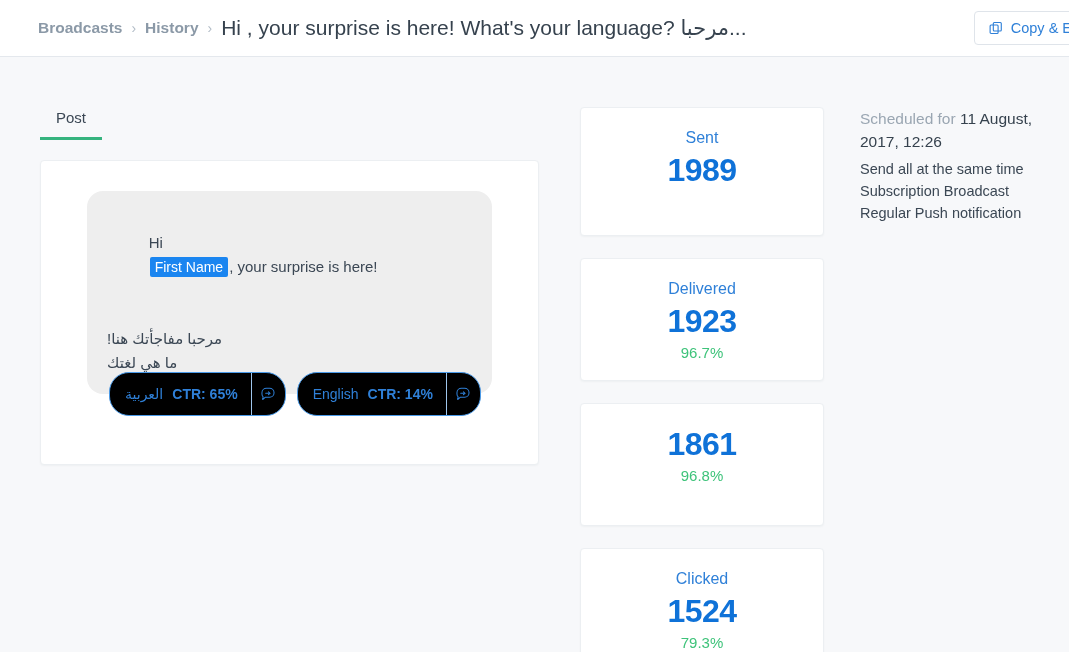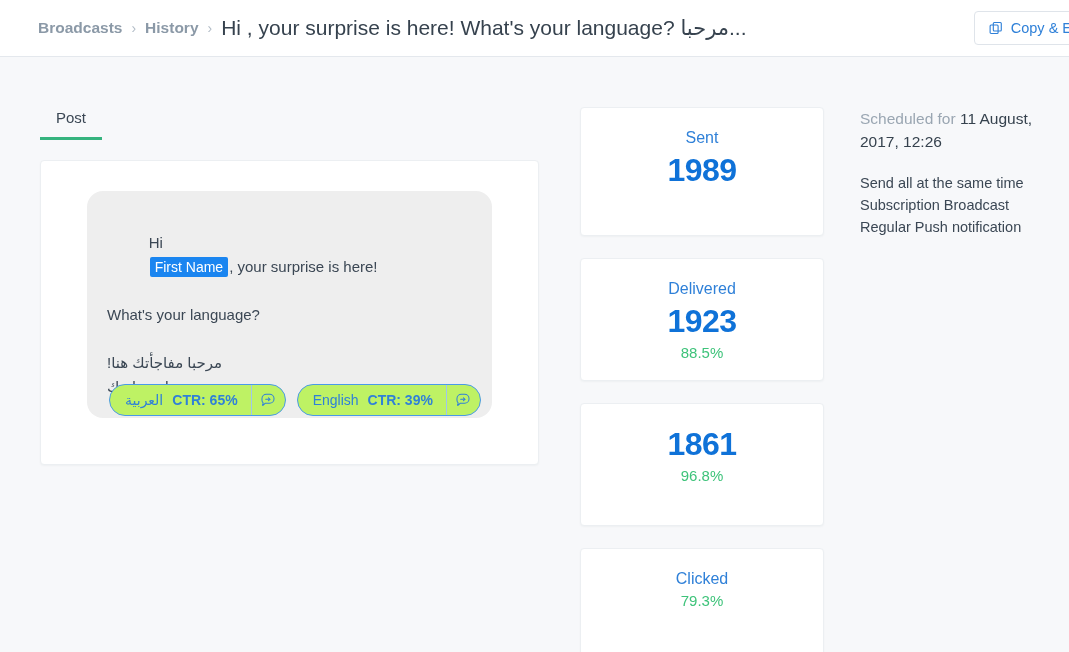--- a/index.html
+++ b/index.html
@@ -178,22 +178,22 @@
     bottom: 48px;
     display: flex;
     gap: 11px;
   }
 
   .pill {
     display: flex;
     align-items: stretch;
     border: 1px solid #4a9ae8;
     border-radius: 20px;
-    height: 32px;
-    background: #bef264;
+    height: 44px;
+    background: #000000;
     cursor: pointer;
     overflow: hidden;
   }
 
   .pill-label {
     display: flex;
     align-items: center;
     gap: 9px;
     padding: 0 13px 0 15px;
     color: #2f80d8;
@@ -268,21 +268,21 @@
 
   .meta-sched {
     font-size: 15.5px;
     line-height: 23px;
     color: #36424e;
   }
 
   .meta-sched .muted { color: #9aa6b2; }
 
   .meta-list {
-    margin-top: 19px;
+    margin-top: 5px;
   }
 
   .meta-item {
     font-size: 14.5px;
     line-height: 22px;
     color: #3b4754;
     white-space: nowrap;
   }
 
   
@@ -331,21 +331,20 @@
       </button>
     </div>
 
     <div class="post-card">
 
       <div class="bubble">
         <div class="bubble-line">
           <span>Hi</span>
           <span class="chip">First Name</span><span>, your surprise is here!</span>
         </div>
-        <div class="bubble-line">What's your language?</div>
         <div class="bubble-gap"></div>
         <div class="bubble-line rtl">مرحبا مفاجأتك هنا!</div>
         <div class="bubble-line rtl">ما هي لغتك</div>
       </div>
 
       <div class="pill-row">
 
         <div class="pill">
           <div class="pill-label">
             <span class="pill-lang">العربية</span>
@@ -356,21 +355,21 @@
               <path d="M2.2 7.6a5 5 0 0 1 5-5h3.6a5 5 0 0 1 0 10H6.1L3 15.2l.5-2.9a5 5 0 0 1-1.3-3.4z"></path>
               <path d="M6.4 8.2h4.6"></path>
               <path d="M9.5 6.6l1.7 1.6-1.7 1.6"></path>
             </svg>
           </div>
         </div>
 
         <div class="pill">
           <div class="pill-label">
             <span class="pill-lang">English</span>
-            <span class="pill-ctr">CTR: 39%</span>
+            <span class="pill-ctr">CTR: 14%</span>
           </div>
           <div class="pill-icon-box">
             <svg class="pill-icon" viewBox="0 0 18 18" fill="none" stroke="#2f80d8" stroke-width="1.15" stroke-linecap="round" stroke-linejoin="round">
               <path d="M2.2 7.6a5 5 0 0 1 5-5h3.6a5 5 0 0 1 0 10H6.1L3 15.2l.5-2.9a5 5 0 0 1-1.3-3.4z"></path>
               <path d="M6.4 8.2h4.6"></path>
               <path d="M9.5 6.6l1.7 1.6-1.7 1.6"></path>
             </svg>
           </div>
         </div>
 
@@ -382,30 +381,31 @@
 
     <div class="stat-card h1">
       <div class="stat-label">Sent</div>
       <div class="stat-value">1989</div>
       <div class="stat-pct"></div>
     </div>
 
     <div class="stat-card h2">
       <div class="stat-label">Delivered</div>
       <div class="stat-value">1923</div>
-      <div class="stat-pct">88.5%</div>
+      <div class="stat-pct">96.7%</div>
     </div>
 
     <div class="stat-card h2">
       <div class="stat-value">1861</div>
       <div class="stat-pct">96.8%</div>
     </div>
 
     <div class="stat-card h2">
       <div class="stat-label">Clicked</div>
+      <div class="stat-value">1524</div>
       <div class="stat-pct">79.3%</div>
     </div>
 
   </div>
 
   <div class="meta-col">
     <div class="meta-sched">
       <span class="muted">Scheduled for</span>
       <span>11 August, 2017, 12:26</span>
     </div>

